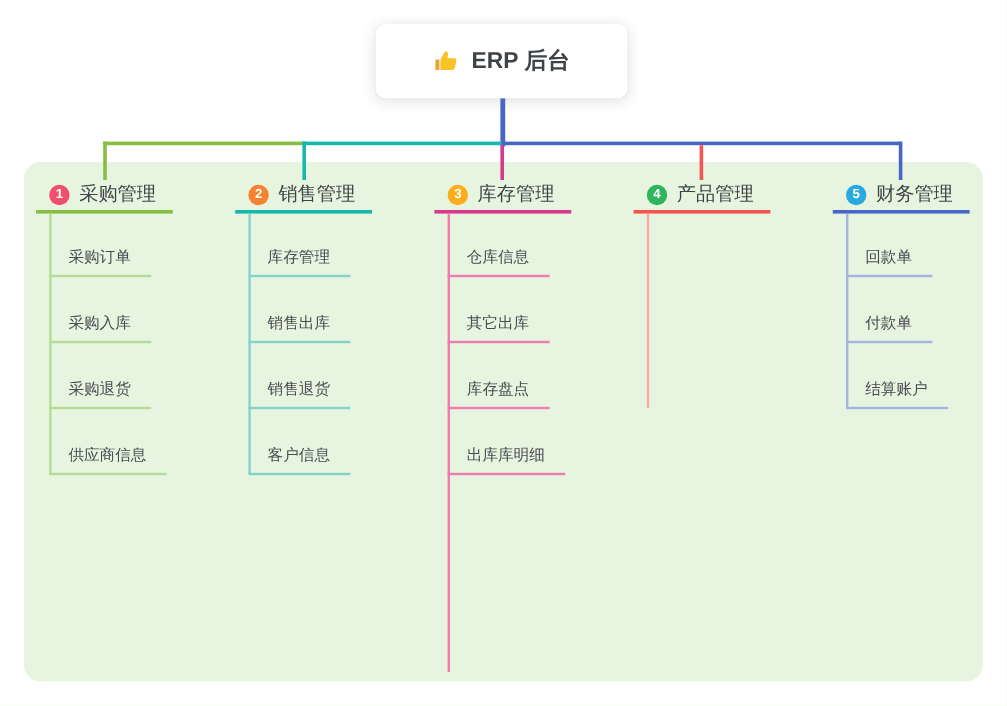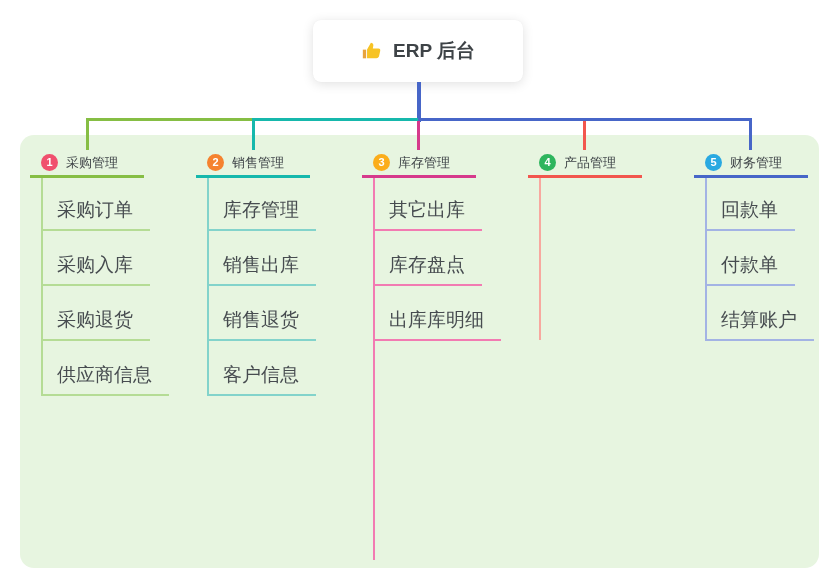--- a/index.html
+++ b/index.html
@@ -27,28 +27,28 @@
   .branch{position:absolute;top:150px;width:114px;}
   .title-row{
     height:25px;display:flex;align-items:center;gap:8px;padding-left:11px;
     border-bottom:3px solid var(--line);box-sizing:content-box;
   }
   .badge{
     width:17px;height:17px;border-radius:50%;background:var(--badge);
     color:#fff;font-size:11px;font-weight:600;flex:0 0 auto;
     display:flex;align-items:center;justify-content:center;line-height:1;
   }
-  .btitle{font-size:13px;font-weight:500;color:#3E4347;white-space:nowrap;}
+  .btitle{font-size:16px;font-weight:500;color:#3E4347;white-space:nowrap;}
   .children{position:relative;}
   .trunk{position:absolute;left:11px;top:28px;width:2px;background:var(--light);}
   .t3{height:162px}.t4{height:217px}.t7{height:382px}
   .child-row{height:55px;display:flex;align-items:flex-end;padding-left:11px;}
   .child-label{
     display:inline-block;margin-bottom:2px;white-space:nowrap;
-    font-size:19px;color:#474C50;
+    font-size:13px;color:#474C50;
     padding:0 17px 6px 16px;
     border-bottom:2px solid var(--light);
   }
 </style>
 </head>
 <body style="background: rgb(255, 255, 255);">
 
 <div class="panel" style="background: rgb(231, 245, 224);"></div>
 
 <div class="root-card">
@@ -116,20 +116,23 @@
 </div>
 
 <div class="branch" style="left: 362px; --line: #D63A8C; --light: #F27BB2; --badge: #FBAD1B;">
   <div class="title-row">
     <span class="badge">3</span>
     <span class="btitle">库存管理</span>
   </div>
   <i class="trunk t7"></i>
   <div class="children">
     <div class="child-row">
+        <span class="child-label">仓库信息</span>
+      </div>
+    <div class="child-row">
         <span class="child-label">其它出库</span>
       </div>
     <div class="child-row">
         <span class="child-label">库存盘点</span>
       </div>
     <div class="child-row">
         <span class="child-label">出库库明细</span>
       </div>
   </div>
 </div>

